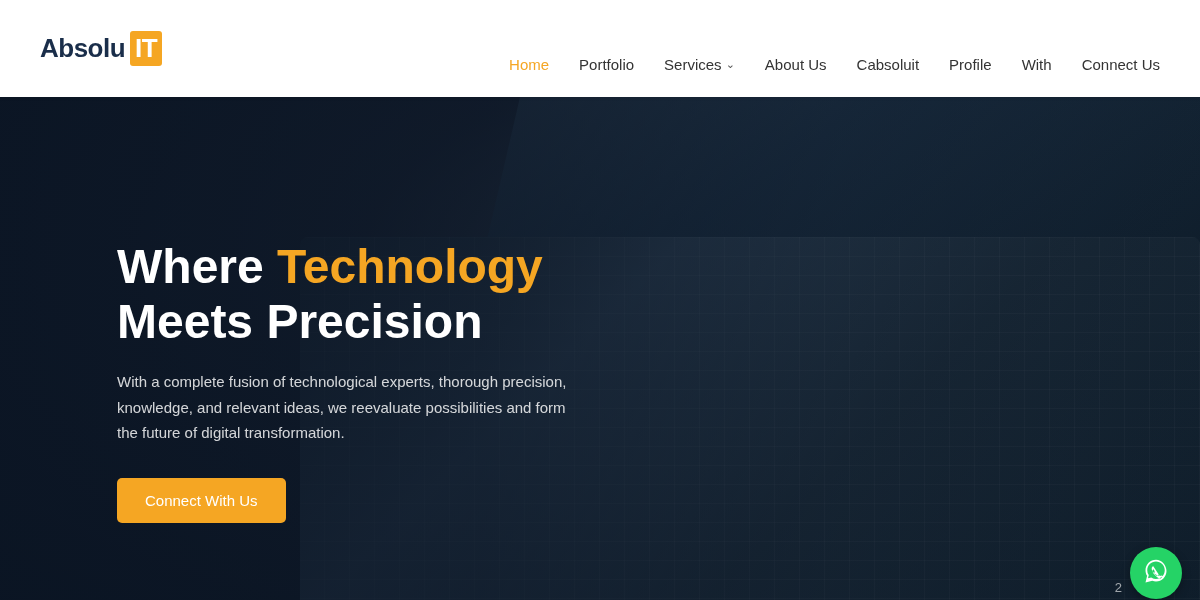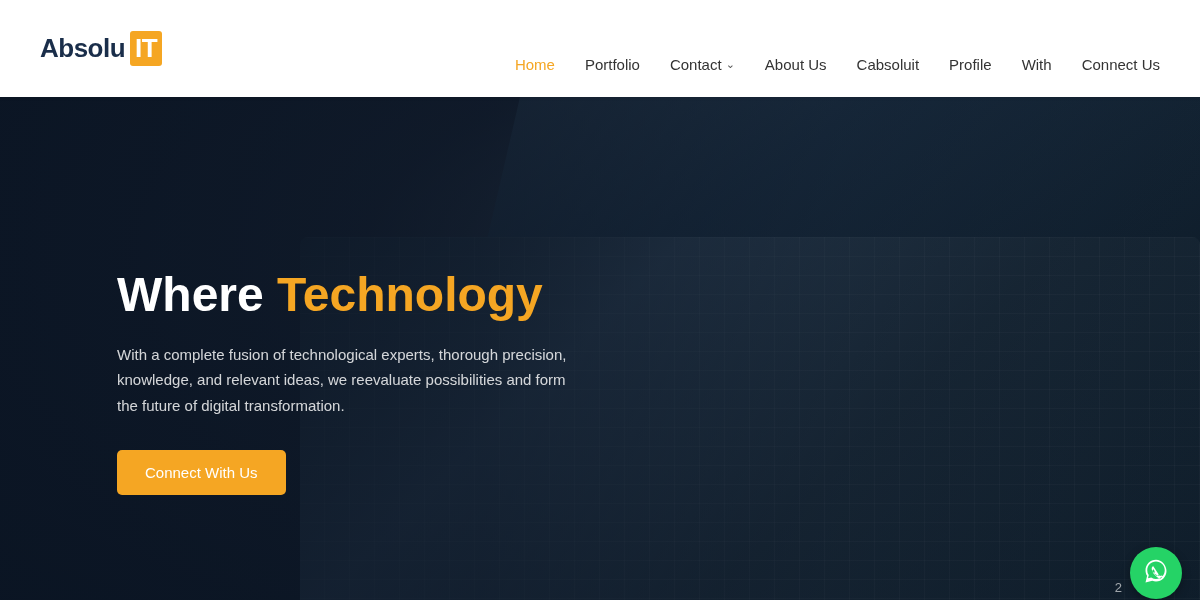--- a/index.html
+++ b/index.html
@@ -214,40 +214,41 @@
 
 <header class="header">
   <div class="logo">
     <span>Absolu</span>
       <span class="logo-it">IT</span>
   </div>
   <nav>
     <a href="#" class="active">Home</a>
     <a href="#">Portfolio</a>
     <a href="#" class="nav-services">
-      <span>Contact</span>
+      <span>Services</span>
       <span class="chevron-icon">⌄</span>
     </a>
     <a href="#">About Us</a>
     <a href="#">Cabsoluit</a>
     <a href="#">Profile</a>
     <a href="#">With</a>
     <a href="#">Connect Us</a>
   </nav>
 </header>
 
 <section class="hero">
   <div class="hero-scene"></div>
   <div class="hero-person"></div>
   <div class="hero-keyboard"></div>
   <div class="hero-bg"></div>
 
   <div class="hero-content">
     <h1 class="hero-title">
       <span>Where </span><span class="highlight">Technology</span><br>
+      <span>Meets Precision</span>
     </h1>
     <p class="hero-subtitle">With a complete fusion of technological experts, thorough precision, knowledge, and relevant ideas, we reevaluate possibilities and form the future of digital transformation.</p>
     <button class="connect-btn">Connect With Us</button>
   </div>
 
   <div class="whatsapp-fab">
     <span class="whatsapp-icon">
       <svg width="28" height="28" viewBox="0 0 32 32" fill="white" xmlns="http://www.w3.org/2000/svg">
         <path d="M16 3C9.373 3 4 8.373 4 15c0 2.385.668 4.61 1.832 6.5L4 29l7.75-1.812A11.94 11.94 0 0016 28c6.627 0 12-5.373 12-12S22.627 3 16 3zm0 2c5.523 0 10 4.477 10 10s-4.477 10-10 10a9.96 9.96 0 01-5.031-1.363l-.36-.217-3.742.875.906-3.633-.23-.375A9.953 9.953 0 016 15c0-5.523 4.477-10 10-10zm-3.082 5.5c-.2 0-.52.075-.793.375-.273.3-1.043 1.02-1.043 2.488 0 1.467 1.067 2.885 1.215 3.086.149.2 2.067 3.248 5.082 4.426 2.512.99 3.016.793 3.559.743.543-.05 1.75-.715 2-.407.25.308.25 1.41-.25 2.067-.5.657-.9.957-.9.957s-.524.375-1.059.375c-.297 0-.597-.06-.875-.16-.891-.32-3.563-1.473-5.75-4.344-1.14-1.487-1.8-3.043-1.8-3.043s-.25-.65-.25-1.318c0-.687.36-1.051.5-1.207.14-.156.304-.2.406-.2h.294l.086.003c.164.008.328.017.488.453.203.547.656 1.828.715 1.965.059.137.098.3.016.48-.082.18-.125.293-.25.457-.125.164-.26.367-.375.492-.113.125-.23.26-.098.512.132.25.586 1.004 1.258 1.625.87.785 1.602 1.027 1.852 1.145.25.117.395.098.54-.059.144-.156.617-.715.781-.96.165-.247.33-.207.555-.125.226.082 1.43.676 1.676.797.246.12.41.18.469.281.059.1.059.582-.14 1.145z"></path>
       </svg>

